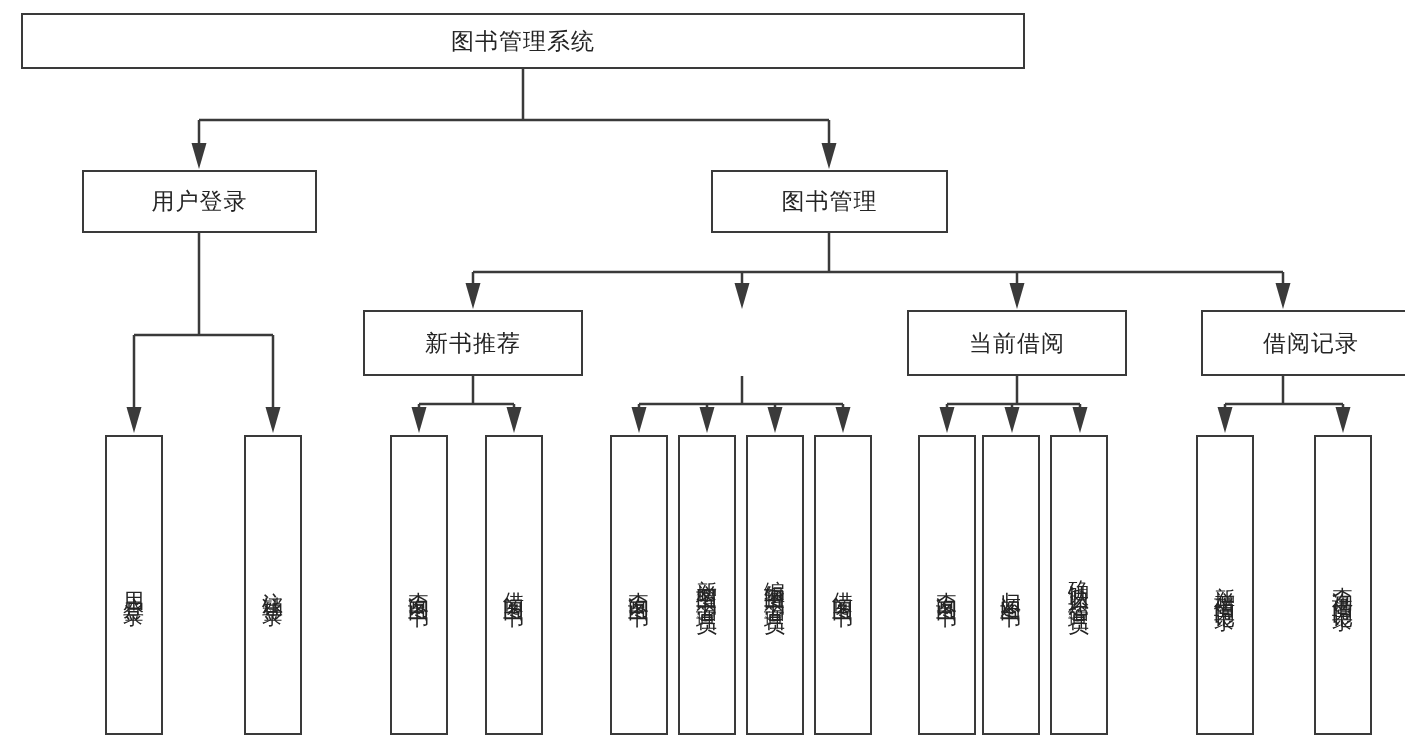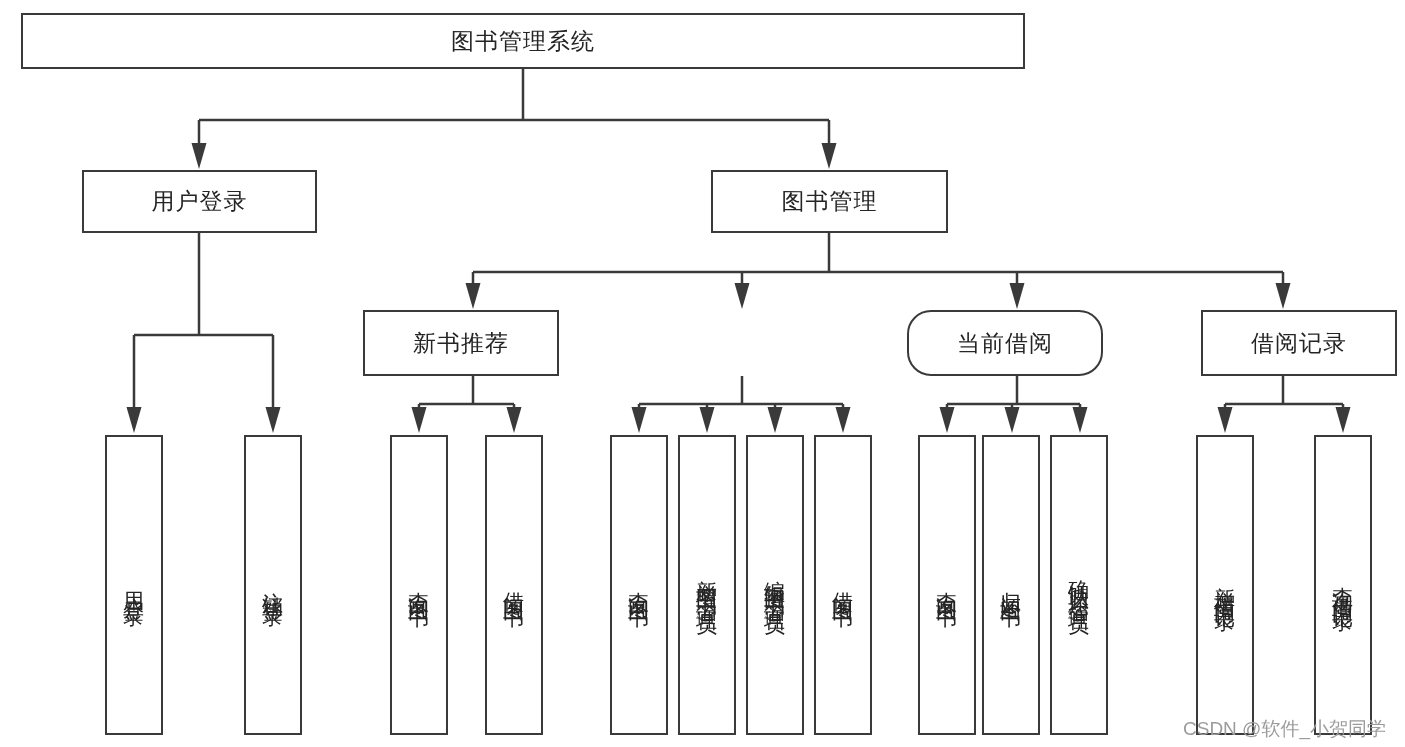--- a/index.html
+++ b/index.html
@@ -25,22 +25,22 @@
     color: #242424;
     display: flex;
     align-items: center;
     justify-content: center;
     z-index: 2;
   }
   .h-label { font-size: 23px; letter-spacing: 1px; white-space: nowrap; }
   .root  { left: 21px;  top: 13px;  width: 1004px; height: 56px; }
   .l2a   { left: 82px;  top: 170px; width: 235px;  height: 63px; }
   .l2b   { left: 711px; top: 170px; width: 237px;  height: 63px; text-align: center; }
-  .l3    { top: 310px; width: 196px; height: 66px; }
-  .l3a { left: 363px; }  .l3b { left: 632px; }  .l3c { left: 907px; border-radius: 24px; }  .l3d { left: 1201px; }
+  .l3    { top: 310px; width: 220px; height: 66px; }
+  .l3a { left: 363px; }  .l3b { left: 632px; }  .l3c { left: 907px; }  .l3d { left: 1201px; }
   .leaf {
     top: 435px; width: 58px; height: 300px;
     writing-mode: vertical-rl;
     text-orientation: mixed;
     font-size: 21px;
     letter-spacing: 5px;
     line-height: 1;
   }
   .lf1  { left: 105px; }  .lf2  { left: 244px; }
   .lf3  { left: 390px; }  .lf4  { left: 485px; }
@@ -129,15 +129,14 @@
   <div class="box leaf lf5">查询图书</div>
   <div class="box leaf lf6">新增图书（管理员）</div>
   <div class="box leaf lf7">编辑图书（管理员）</div>
   <div class="box leaf lf8">借阅图书</div>
   <div class="box leaf lf9">查询图书</div>
   <div class="box leaf lf10">归还图书</div>
   <div class="box leaf lf11">确认归还（管理员）</div>
   <div class="box leaf lf12">新增借阅记录</div>
   <div class="box leaf lf13">查询借阅记录</div>
 
-  <div id="watermark">CSDN @软件_小贺同学</div>
 
 </div>
 
 </body></html>

